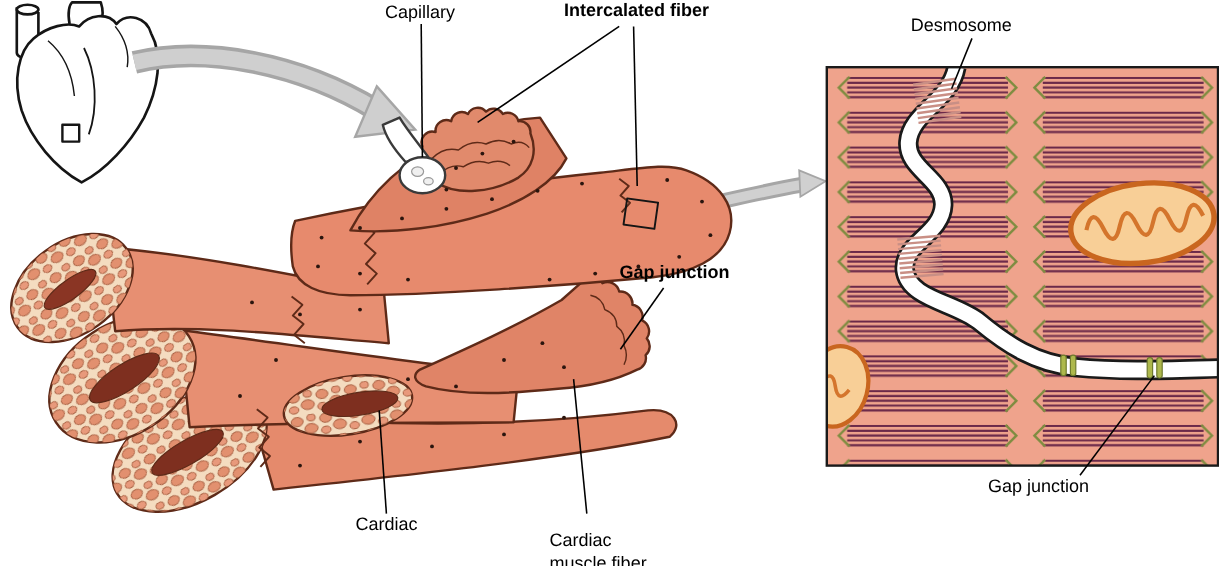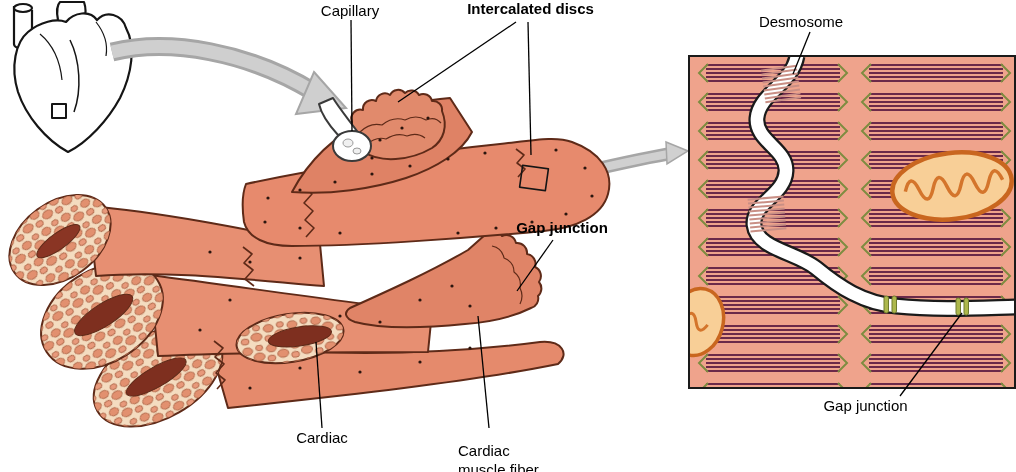--- a/index.html
+++ b/index.html
@@ -226,21 +226,21 @@
     <line x1="810" y1="32" x2="793" y2="74"></line>
     <line x1="553" y1="240" x2="517" y2="291"></line>
     <line x1="322" y1="428" x2="316" y2="342"></line>
     <line x1="489" y1="428" x2="478" y2="316"></line>
     <line x1="900" y1="396" x2="962" y2="313"></line>
   </g>
 </svg>
 
 <div class="label" style="left:312px;top:2px;width:76px;">Capillary</div>
 
-<div class="label bold" style="left:448px;top:0px;width:165px;">Intercalated discs</div>
+<div class="label bold" style="left:448px;top:0px;width:165px;">Intercalated fiber</div>
 
 <div class="label" style="left:756px;top:13px;width:90px;">Desmosome</div>
 
 <div class="label bold" style="left:506px;top:219px;width:112px;">Gap junction</div>
 
 <div class="label" style="left:287px;top:429px;width:70px;">Cardiac</div>
 
 <div class="label left" style="left:458px;top:429px;width:86px;">Cardiac muscle fiber</div>
 
 <div class="label" style="left:818px;top:397px;width:95px;">Gap junction</div>

